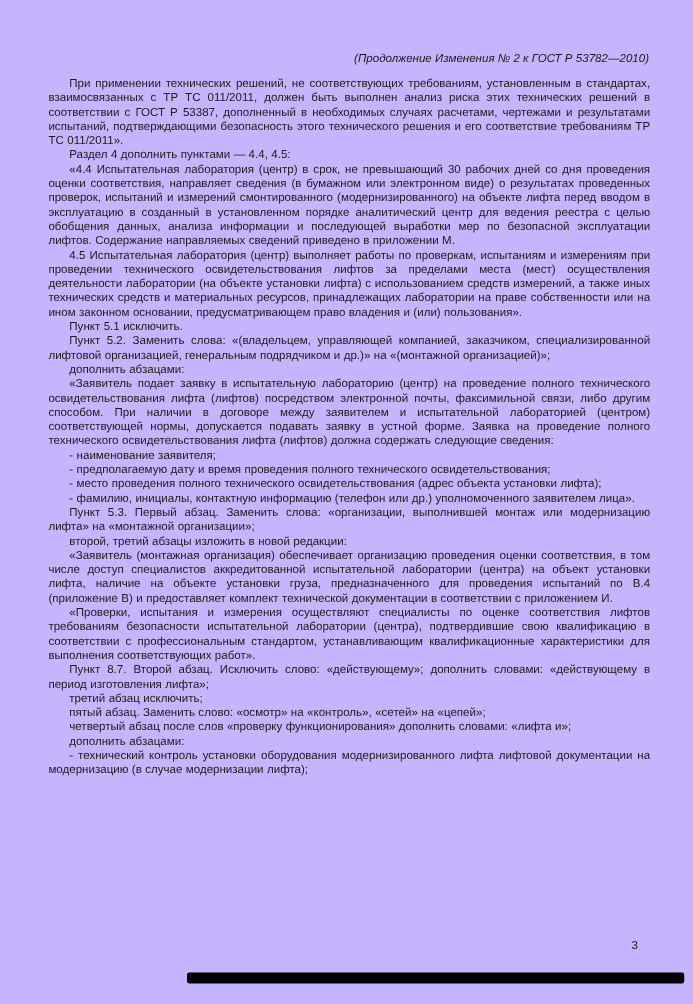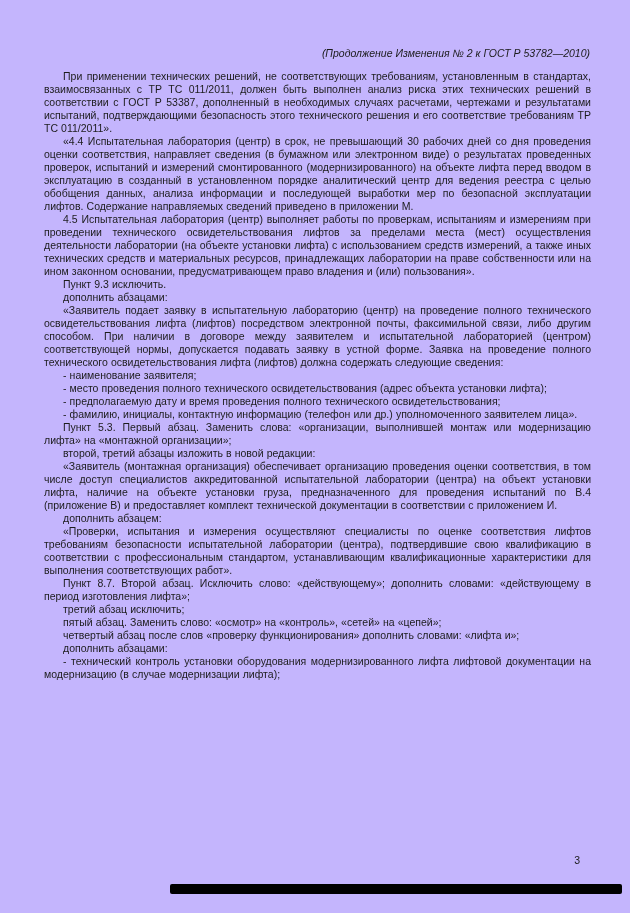--- a/index.html
+++ b/index.html
@@ -71,33 +71,34 @@
   }
 </style>
 </head>
 <body>
 
 <div class="page">
   <div class="header-line">(Продолжение Изменения № 2 к ГОСТ Р 53782—2010)</div>
 
   <div class="doc-body" id="doc-body">
       <p class="para">При применении технических решений, не соответствующих требованиям, установленным в стандартах, взаимосвязанных с ТР ТС 011/2011, должен быть выполнен анализ риска этих технических решений в соответствии с ГОСТ Р 53387, дополненный в необходимых случаях расчетами, чертежами и результатами испытаний, подтверждающими безопасность этого технического решения и его соответствие требованиям ТР ТС 011/2011».</p>
+      <p class="para">Раздел 4 дополнить пунктами — 4.4, 4.5:</p>
       <p class="para">«4.4 Испытательная лаборатория (центр) в срок, не превышающий 30 рабочих дней со дня проведения оценки соответствия, направляет сведения (в бумажном или электронном виде) о результатах проведенных проверок, испытаний и измерений смонтированного (модернизированного) на объекте лифта перед вводом в эксплуатацию  в созданный в установленном порядке аналитический центр для ведения реестра с целью обобщения данных, анализа информации и последующей выработки мер по безопасной эксплуатации лифтов. Содержание направляемых сведений приведено в приложении М.</p>
       <p class="para">4.5 Испытательная лаборатория (центр) выполняет работы по проверкам, испытаниям и измерениям при проведении технического освидетельствования лифтов за пределами места (мест) осуществления деятельности лаборатории (на объекте установки лифта) с использованием средств измерений, а также иных технических средств и материальных ресурсов, принадлежащих лаборатории на праве собственности или на ином законном основании, предусматривающем право владения и (или) пользования».</p>
-      <p class="para">Пункт 9.3 исключить.</p>
+      <p class="para">Пункт 5.1 исключить.</p>
+      <p class="para">Пункт 5.2. Заменить слова: «(владельцем, управляющей компанией, заказчиком, специализированной лифтовой организацией, генеральным подрядчиком и др.)» на «(монтажной организацией)»;</p>
       <p class="para">дополнить абзацами:</p>
       <p class="para">«Заявитель подает заявку в испытательную лабораторию (центр) на проведение полного технического освидетельствования лифта (лифтов) посредством электронной почты, факсимильной связи, либо другим способом. При наличии в договоре между заявителем и испытательной лабораторией (центром) соответствующей нормы, допускается подавать заявку в устной форме. Заявка на проведение полного технического освидетельствования лифта (лифтов) должна содержать следующие сведения:</p>
       <p class="para">- наименование заявителя;</p>
+      <p class="para">- предполагаемую дату и время проведения полного технического освидетельствования;</p>
       <p class="para">- место проведения полного технического освидетельствования (адрес объекта установки лифта);</p>
-      <p class="para">- предполагаемую дату и время проведения полного технического освидетельствования;</p>
       <p class="para">- фамилию, инициалы, контактную информацию (телефон или др.) уполномоченного заявителем лица».</p>
       <p class="para">Пункт 5.3. Первый абзац. Заменить слова: «организации, выполнившей монтаж или модернизацию лифта» на «монтажной организации»;</p>
       <p class="para">второй, третий абзацы изложить в новой редакции:</p>
       <p class="para">«Заявитель (монтажная организация) обеспечивает организацию проведения оценки соответствия, в том числе доступ специалистов аккредитованной испытательной лаборатории (центра) на объект установки лифта, наличие на объекте установки груза, предназначенного для проведения испытаний по В.4 (приложение В) и предоставляет комплект технической документации в соответствии с  приложением И.</p>
-      <p class="para">дополнить абзацем:</p>
       <p class="para">«Проверки, испытания и измерения осуществляют специалисты  по оценке соответствия лифтов требованиям безопасности испытательной лаборатории (центра), подтвердившие свою квалификацию в соответствии с профессиональным стандартом, устанавливающим квалификационные характеристики  для выполнения соответствующих работ».</p>
       <p class="para">Пункт 8.7. Второй абзац. Исключить слово: «действующему»; дополнить словами: «действующему в период изготовления лифта»;</p>
       <p class="para">третий абзац исключить;</p>
       <p class="para">пятый абзац. Заменить слово: «осмотр» на «контроль», «сетей» на «цепей»;</p>
       <p class="para">четвертый абзац после слов «проверку функционирования» дополнить словами: «лифта и»;</p>
       <p class="para">дополнить абзацами:</p>
       <p class="para">- технический контроль установки оборудования модернизированного лифта лифтовой документации на модернизацию (в случае модернизации лифта);</p>
     </div>
 
   <div class="page-number">3</div>

